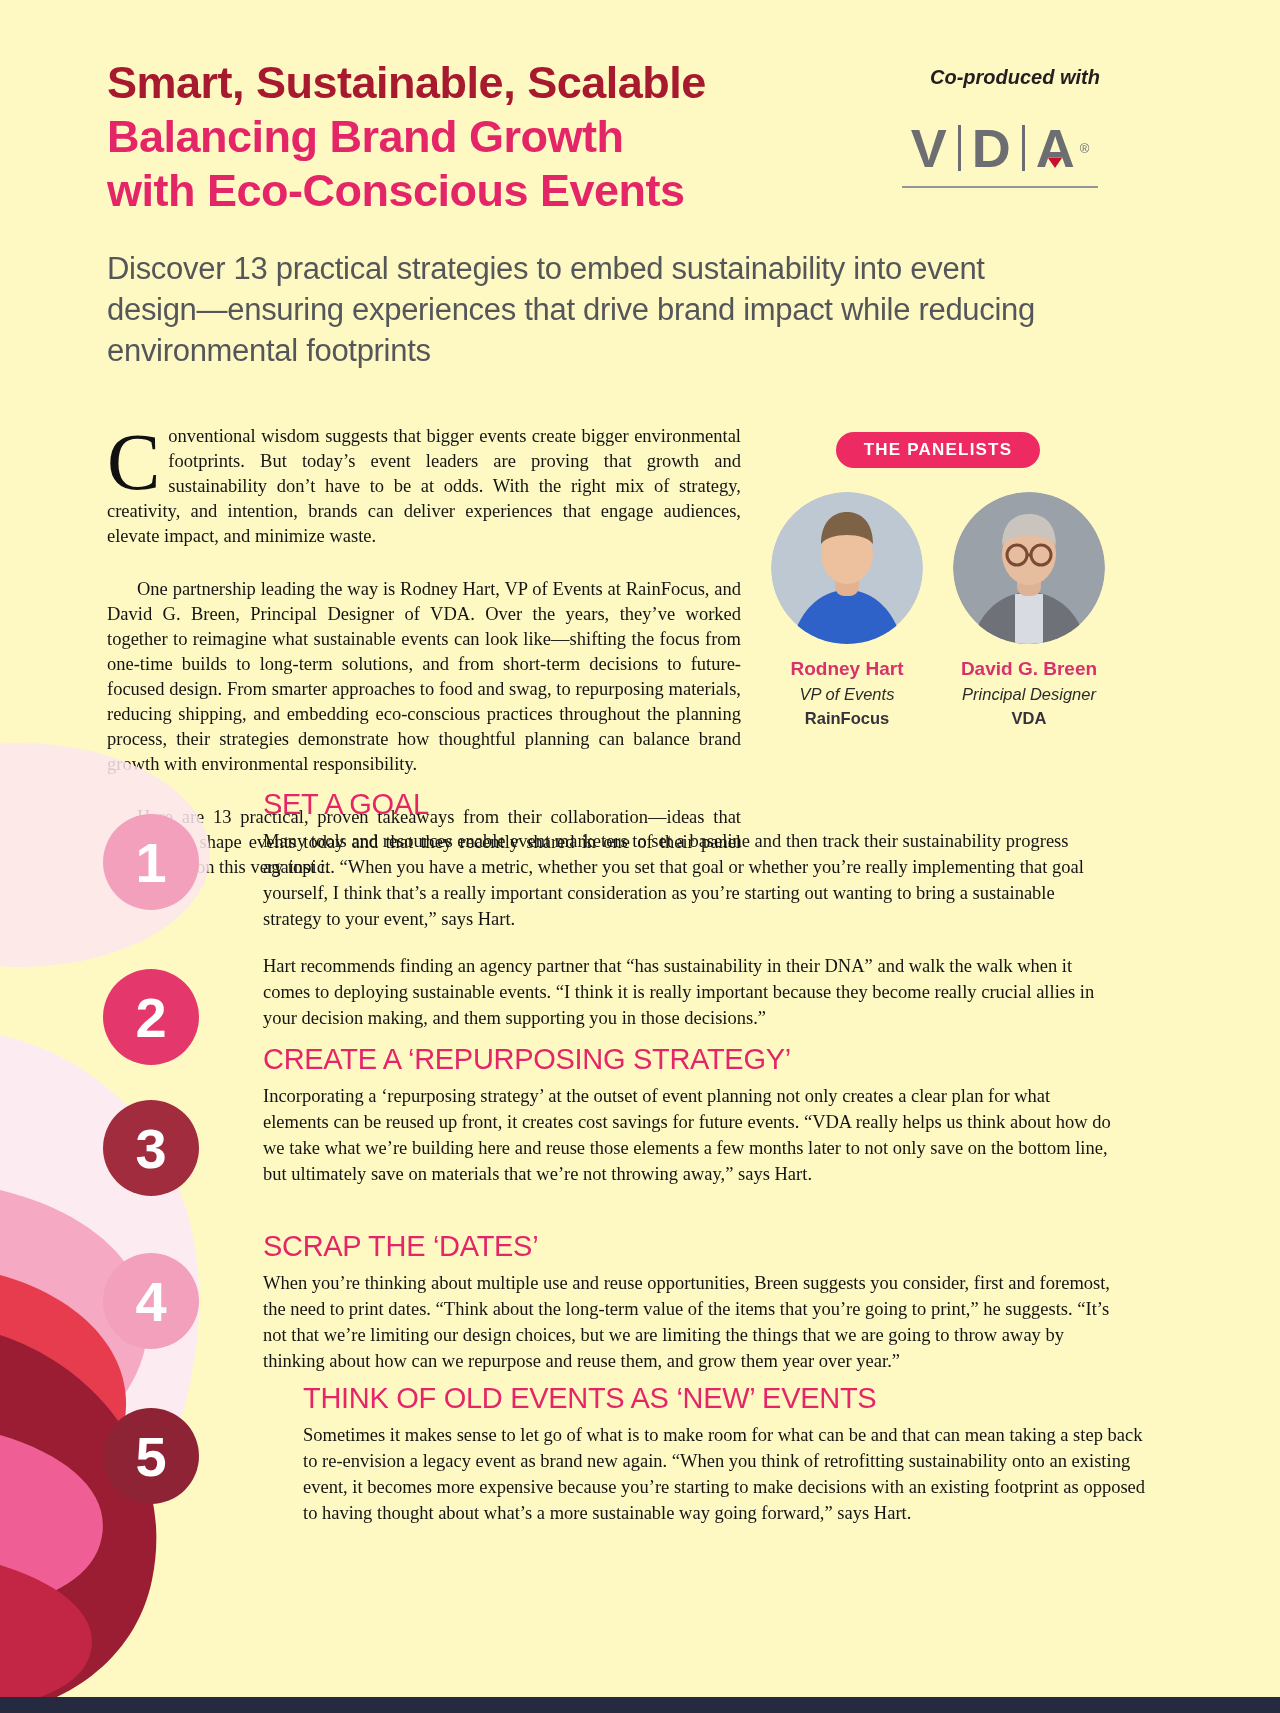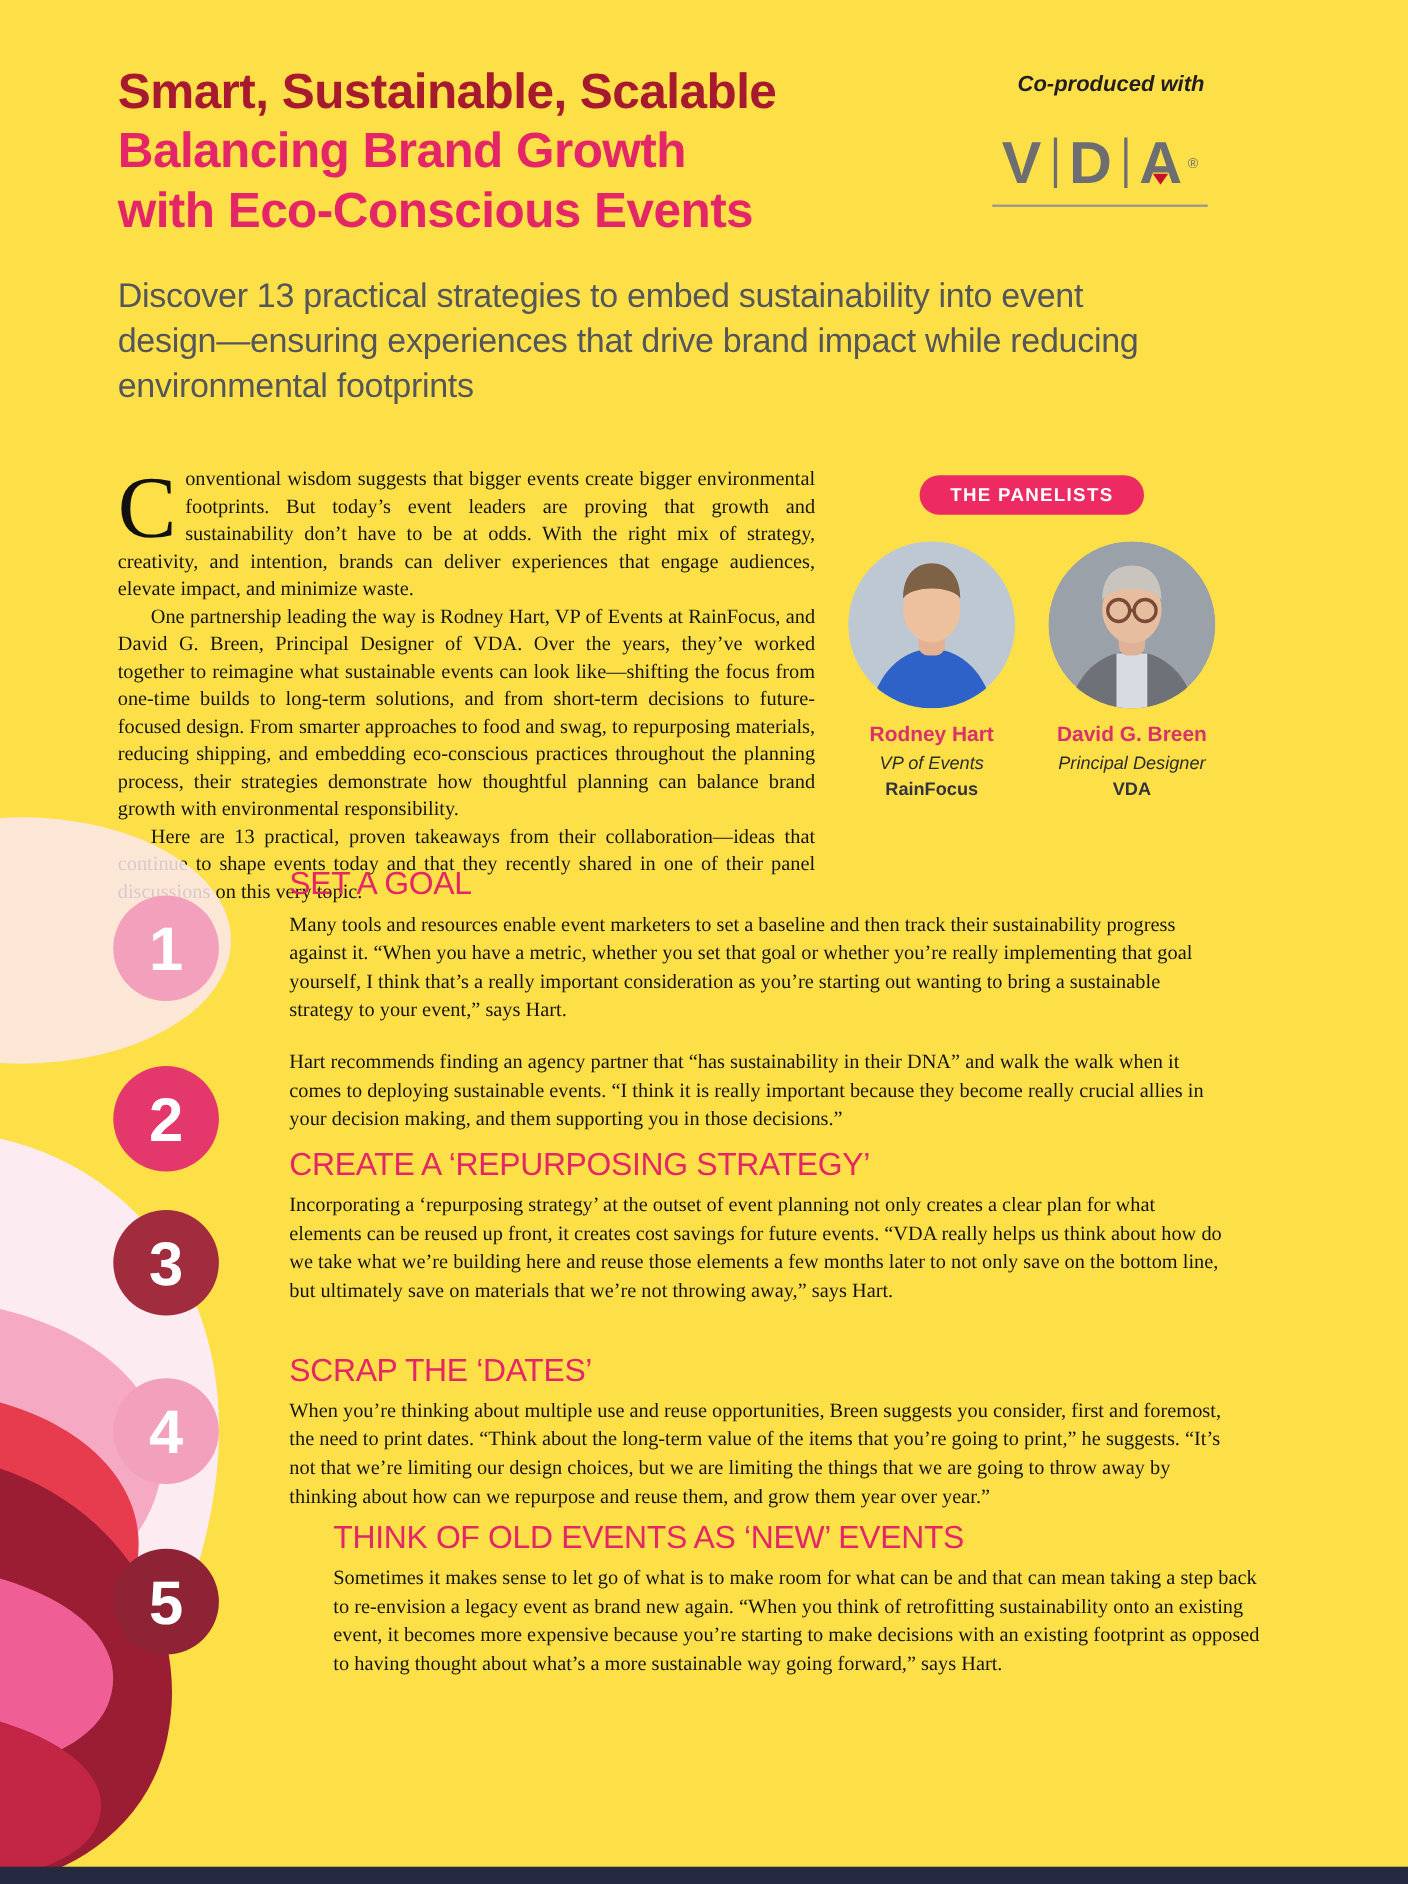--- a/index.html
+++ b/index.html
@@ -1,26 +1,26 @@
 <!DOCTYPE html>
 <html><head>
 <meta charset="utf-8">
 <style>
   html,body { margin:0; padding:0; background:#ffffff; }
   .page {
-    position:relative; width:1280px; height:1713px; background:#fde047;
+    position:relative; width:1280px; height:1713px; background:#fef9c3;
     overflow:hidden; font-family:"Liberation Sans", sans-serif;
   }
 
   
   .title { position:absolute; left:107px; top:56px; font-weight:700; font-size:45px; line-height:54px; letter-spacing:-0.5px; }
   .title .l1 { color:#A6192E; }
   .title .l2, .title .l3 { color:#E42567; }
 
-  .coproduced { position:absolute; left:920px; top:66px; width:180px; text-align:center;
+  .coproduced { position:absolute; left:920px; top:66px; width:180px; text-align:right;
     font-style:italic; font-weight:600; font-size:20px; color:#231F20; }
 
   .logo { position:absolute; left:902px; top:118px; width:196px; }
   .logo-row { display:flex; align-items:center; justify-content:center; gap:11px;
     color:#6D6E71; font-weight:700; font-size:54px; line-height:58px; }
   .logo-sep { width:3px; height:46px; background:#6D6E71; }
   .logo-a { position:relative; }
   .logo-tri { position:absolute; bottom:9px; left:50%; transform:translateX(-50%);
     width:0; height:0; border-left:7px solid transparent; border-right:7px solid transparent;
     border-top:10px solid #C8102E; }
@@ -28,21 +28,21 @@
   .logo-line { height:2px; background:#939598; margin-top:8px; }
 
   .subtitle { position:absolute; left:107px; top:248px; width:960px;
     font-weight:400; font-size:31px; line-height:41px; color:#55565A; letter-spacing:-0.3px; }
 
   
   .intro { position:absolute; left:107px; top:424px; width:634px;
     font-family:"Liberation Serif", serif; font-size:18.5px; line-height:25px;
     color:#141414; text-align:justify; }
   .intro p { margin:0; }
-  .intro p.indent { text-indent:30px; }
+  .intro p.indent { text-indent:30px;margin-top:28px; }
   .dropcap { float:left; font-family:"Liberation Serif", serif; font-size:80px;
     line-height:64px; padding:6px 8px 0 0; color:#111; }
 
   
   .panelists { position:absolute; left:762px; top:432px; width:352px; text-align:center; z-index:2; }
   .badge { display:inline-block; background:#EE2A63; color:#fff; font-weight:700;
     font-size:17px; letter-spacing:1.2px; padding:8px 28px; border-radius:20px; }
   .people { display:flex; justify-content:center; gap:22px; margin-top:24px; }
   .person { width:160px; }
   .photo { width:152px; height:152px; border-radius:50%; overflow:hidden; margin:0 auto; }

